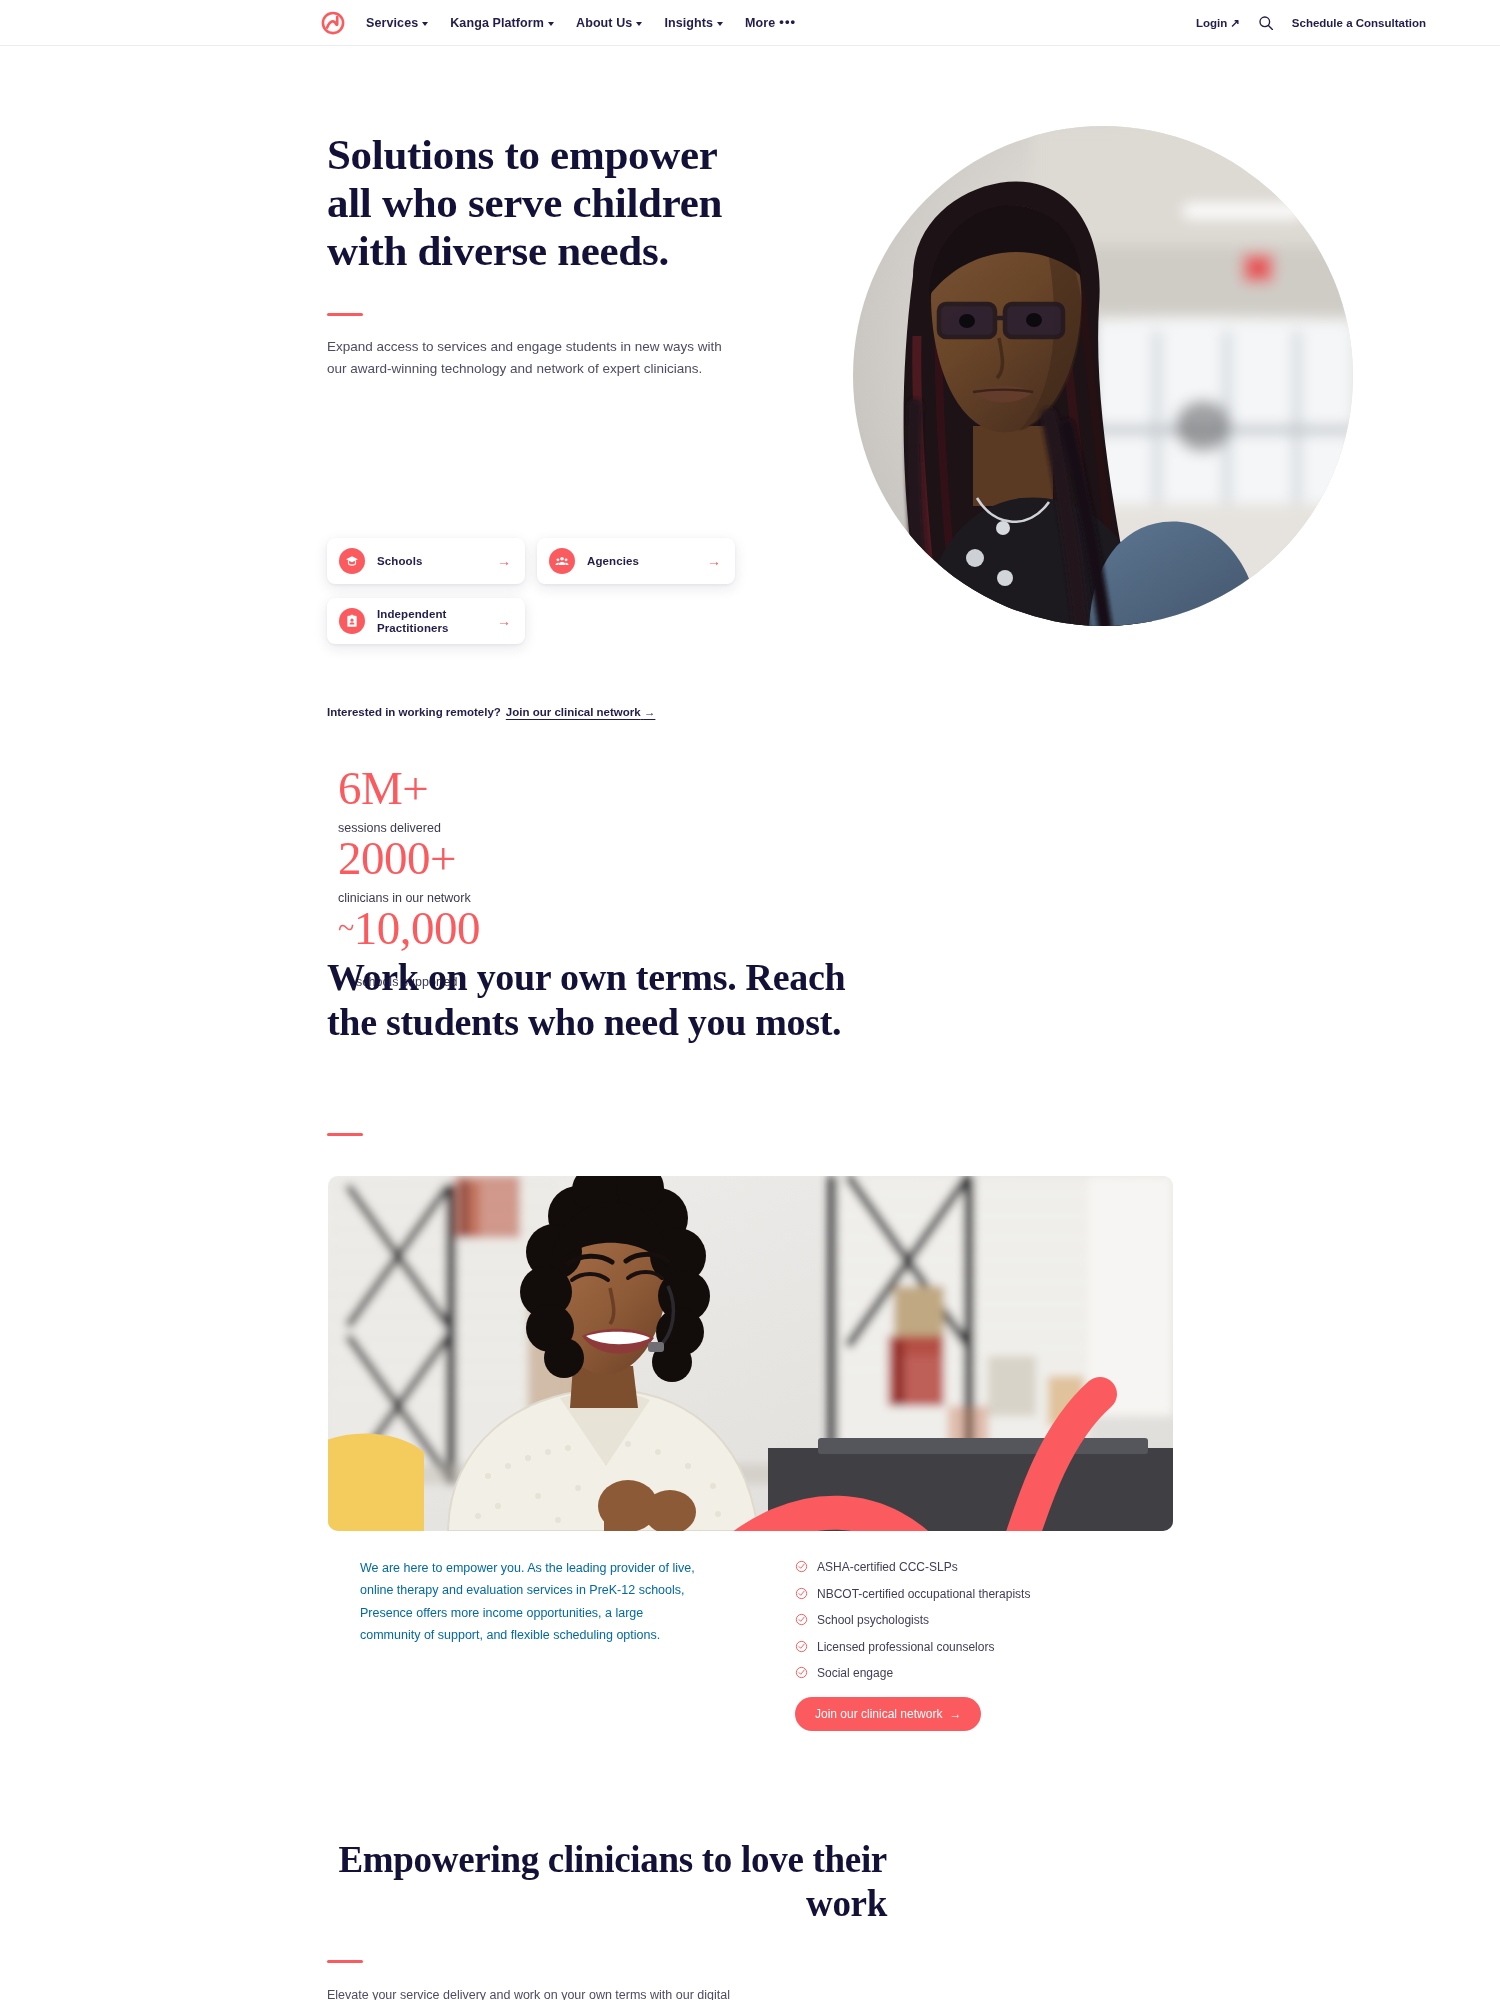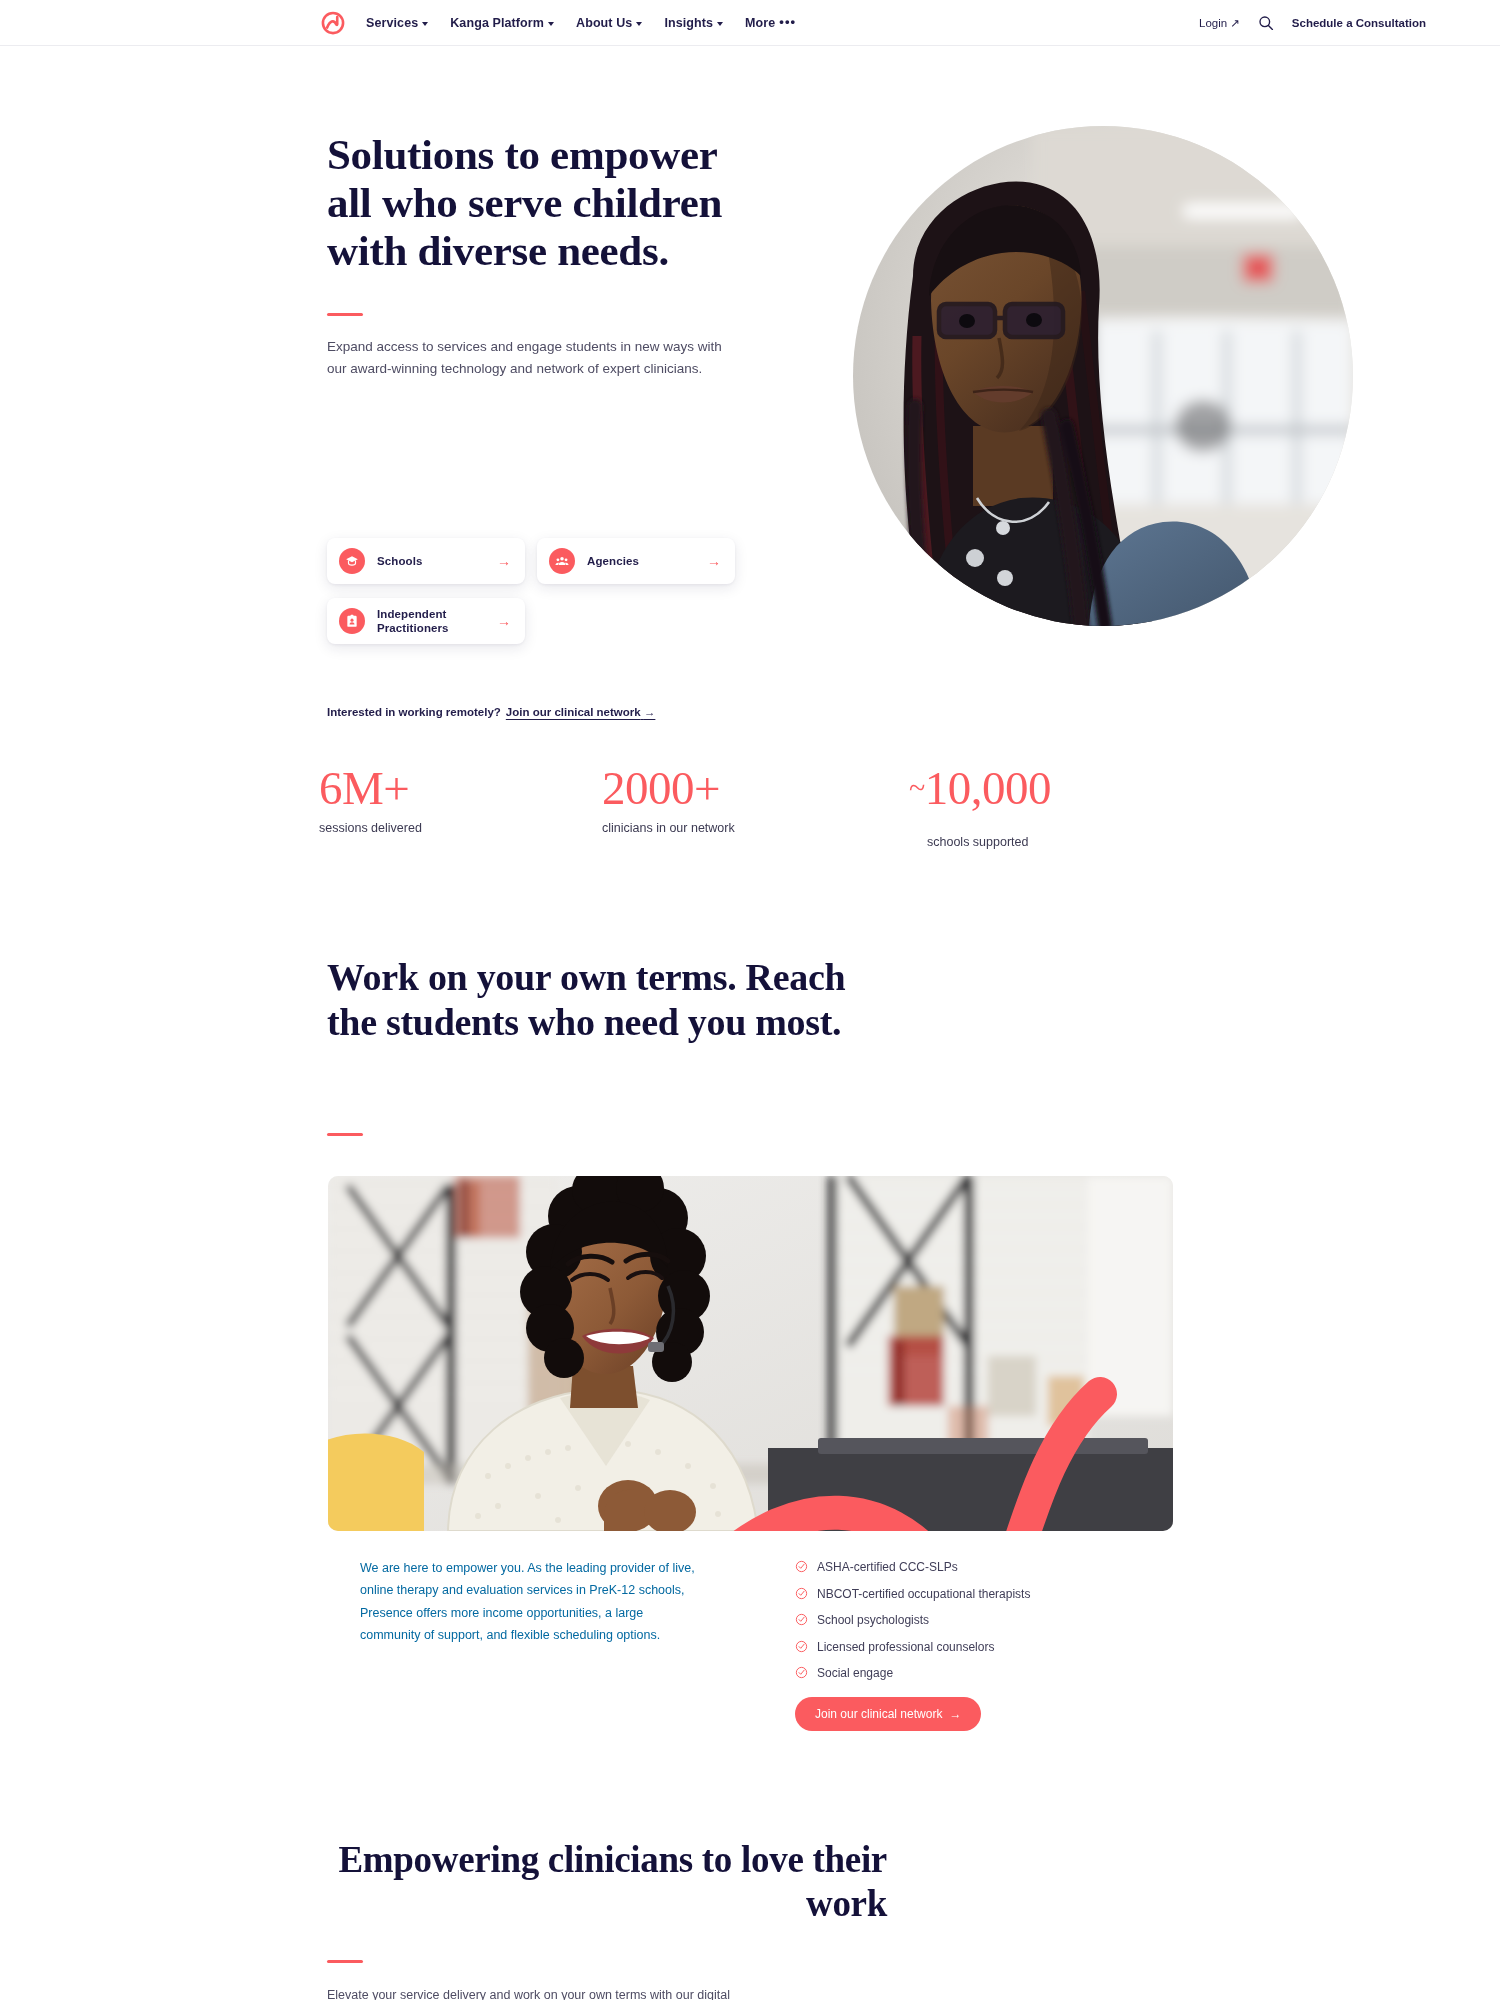--- a/index.html
+++ b/index.html
@@ -41,21 +41,21 @@
     border-left:3.5px solid transparent;
     border-right:3.5px solid transparent;
     border-top:4.5px solid #221d4a;
     margin-top:2px;
   }
   .dots { letter-spacing: 1px; font-size: 13px; line-height: 1; margin-top:-2px;}
   .nav-right {
     margin-left: auto; display: flex; align-items: center; gap: 18px;
   }
   .nav-login {
-    font-size: 11.5px; font-weight: 400; color: #221d4a;
+    font-size: 11.5px; font-weight: 700; color: #221d4a;
     display:inline-flex; align-items:center; gap:3px; cursor:pointer;
     white-space:nowrap;
   }
   .nav-cta {
     font-size: 11.5px; font-weight: 600; color: #221d4a; cursor: pointer;
     white-space: nowrap;
   }
   .search-ico { width: 16px; height: 16px; cursor: pointer; display:block; }
 
   
@@ -118,21 +118,21 @@
 
   
   .hero-photo {
     position:absolute; left: 853px; top: 80px;
     width: 500px; height: 500px; border-radius: 50%;
     overflow: hidden;
   }
   .hero-photo svg { display:block; width:100%; height:100%; }
 
   
-  .stats { position: absolute; left: 319px; top: 765px; width: 860px; display:flex; }
+  .stats { position: absolute; left: 338px; top: 765px; width: 860px; display:flex;flex-direction:column; }
   .stat { }
   .stat.s1 { width: 283px; }
   .stat.s2 { width: 307px; }
   .stat.s3 { width: 270px; }
   .stat-num {
     font-family: "Liberation Serif", serif;
     font-size: 47px; line-height: 1; color: #fb5b5f; font-weight: 400;
     letter-spacing: -0.5px;
   }
   .stat-num .tilde { font-size: 30px; vertical-align: 6px; }

